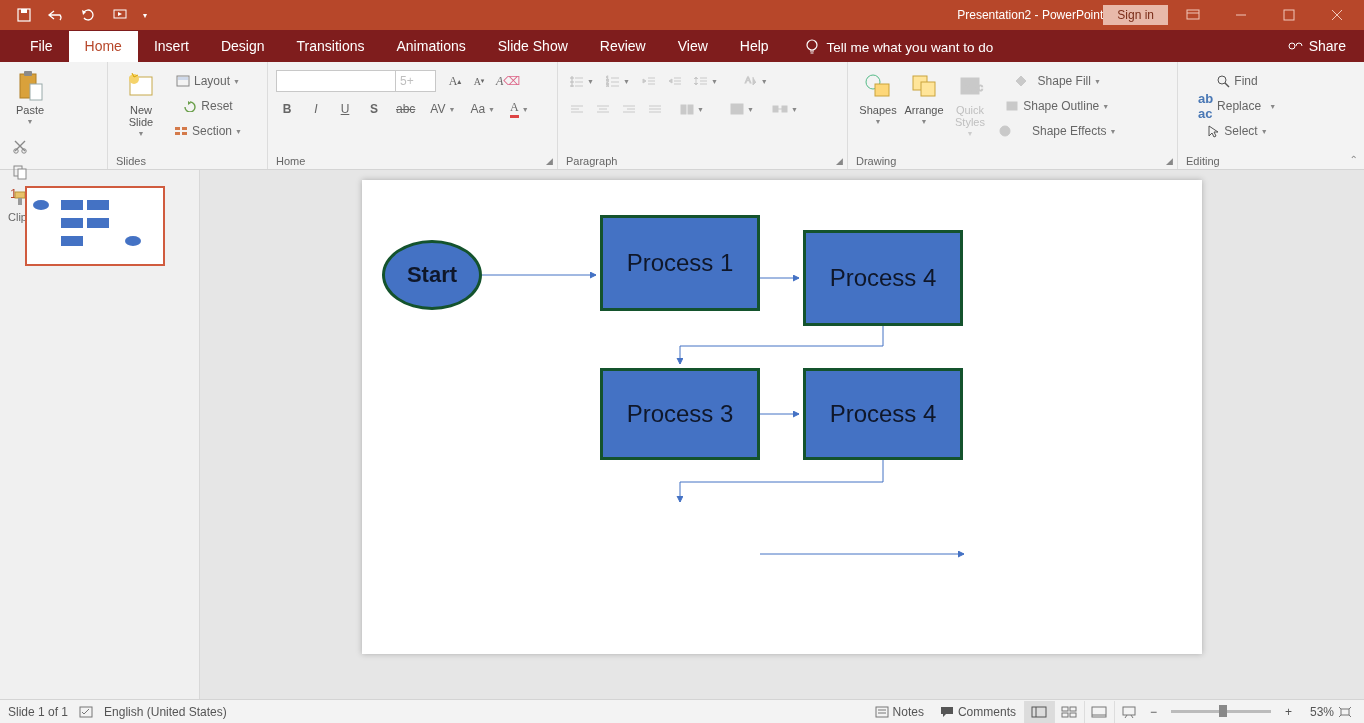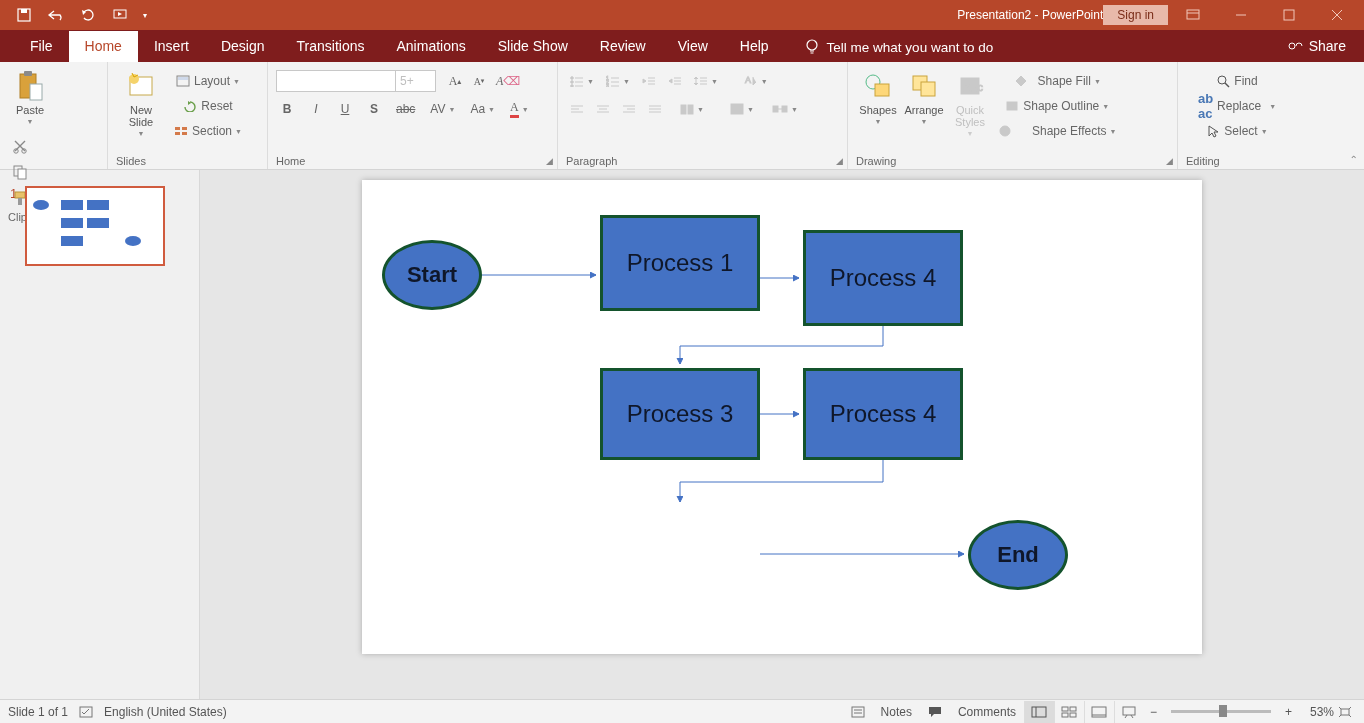--- a/index.html
+++ b/index.html
@@ -55,21 +55,21 @@
 
   .arrow { position:absolute; stroke:#4472c4; fill:none; }
 
   
   .mshape { position:absolute; background:#4472c4; font-size:3px; color:#fff; display:flex;align-items:center;justify-content:center;}
   .mell { border-radius:50%; }
 
   
   .status { height:24px; background:#f3f3f3; border-top:1px solid #d4d4d4; display:flex; align-items:center; font-size:12px; color:#555; padding:0 8px; }
   .status .sp { flex:1; }
-  .status .sbtn2 { padding:0 8px; height:24px; display:flex; align-items:center; gap:16px; }
+  .status .sbtn2 { padding:0 8px; height:24px; display:flex; align-items:center; gap:4px; }
   .viewbtn { width:30px; height:22px; display:flex; align-items:center; justify-content:center; border-left:1px solid #ddd; }
   .viewbtn.active { background:#dcdcdc; }
   .zoom-slider { width:100px; height:3px; background:#bbb; position:relative; margin:0 8px; }
   .zoom-slider .knob { position:absolute; width:8px; height:12px; background:#888; top:-5px; left:48px; }
 
   svg { display:block; }
 </style>
 </head>
 <body>
 
@@ -509,23 +509,20 @@
         </div>
       <div class="shape" style="left:441px;top:50px;width:160px;height:96px">
           <span>Process 4</span>
         </div>
       <div class="shape" style="left:238px;top:188px;width:160px;height:92px">
           <span>Process 3</span>
         </div>
       <div class="shape" style="left:441px;top:188px;width:160px;height:92px">
           <span>Process 4</span>
         </div>
-      <div class="shape ellipse end-shape" style="left:606px;top:340px;width:100px;height:70px">
-          <span>End</span>
-        </div>
 
       <svg class="arrow" style="left:0;top:0;width:840px;height:474px" stroke-width="1">
         <defs>
             <marker id="ah" markerWidth="8" markerHeight="8" refX="6" refY="3" orient="auto">
               <path d="M0 0 L6 3 L0 6 Z" fill="#4472c4"></path>
             </marker>
           </defs>
         <line x1="120" y1="95" x2="234" y2="95" marker-end="url(#ah)"></line>
         <line x1="398" y1="98" x2="437" y2="98" marker-end="url(#ah)"></line>
         <path d="M521 146 L521 166 L318 166 L318 184" marker-end="url(#ah)"></path>

